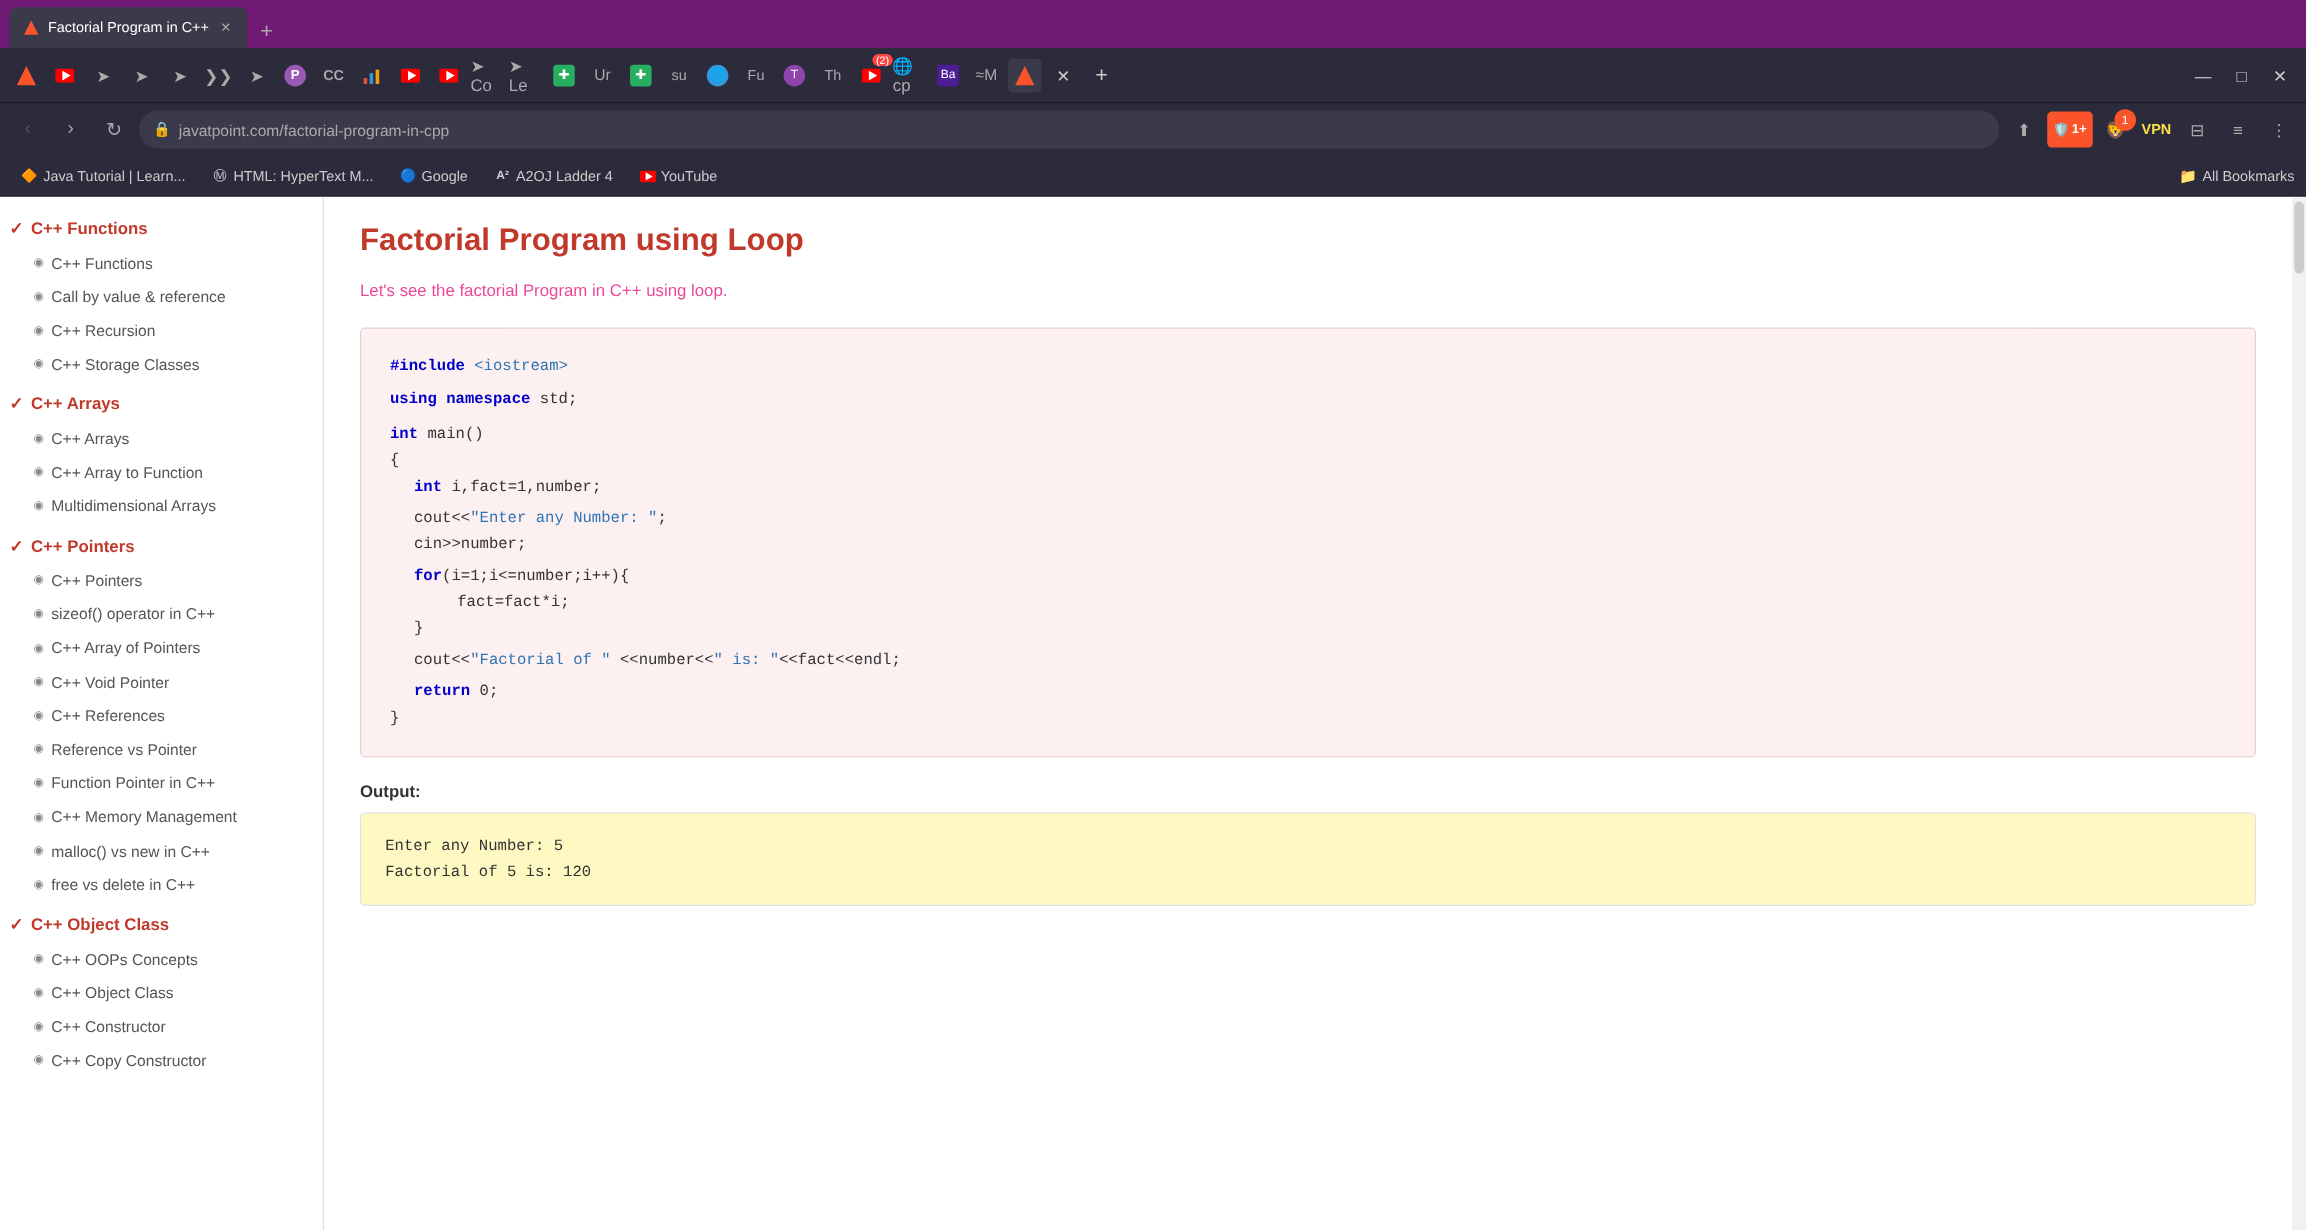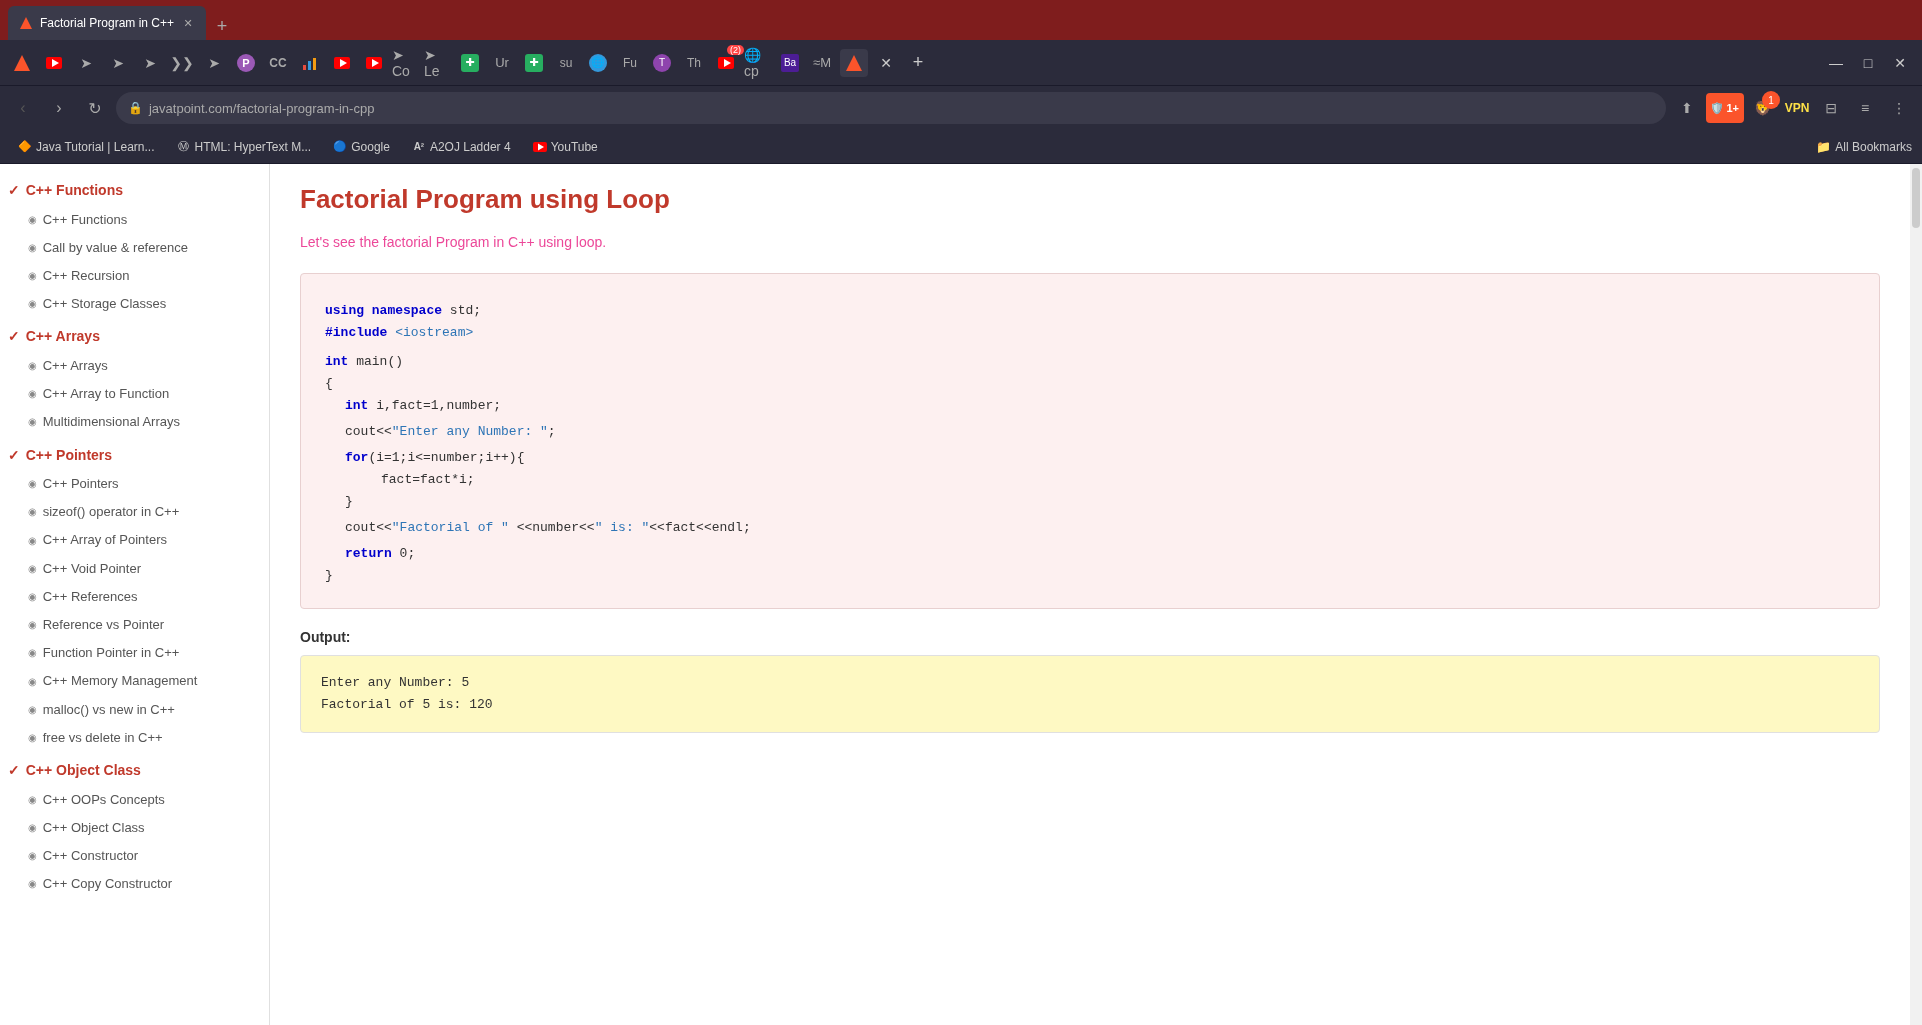--- a/index.html
+++ b/index.html
@@ -2,21 +2,21 @@
 <html><head>
   <meta charset="utf-8">
   <style>
     * { margin: 0; padding: 0; box-sizing: border-box; }
     body { font-family: Arial, sans-serif; background: #1a1a2e; color: #333; font-size: 14px; overflow: hidden; }
 
     
     .browser-chrome { background: #2b2b3b; width: 1922px; height: 1025px; display: flex; flex-direction: column; }
 
     
-    .tab-bar { background: #7f1d1d; height: 40px; display: flex; align-items: flex-end; padding: 0 8px; gap: 2px; flex-shrink: 0; }
+    .tab-bar { background: #701a75; height: 40px; display: flex; align-items: flex-end; padding: 0 8px; gap: 2px; flex-shrink: 0; }
     .tab { background: #2b2b3b; color: #ccc; height: 34px; display: flex; align-items: center; padding: 0 10px; gap: 6px; border-radius: 6px 6px 0 0; font-size: 12px; min-width: 180px; max-width: 220px; cursor: pointer; }
     .tab.active { background: #3a3a4a; color: #fff; }
     .tab-favicon { width: 16px; height: 16px; display: flex; align-items: center; justify-content: center; }
     .tab-title { flex: 1; overflow: hidden; text-overflow: ellipsis; white-space: nowrap; font-size: 12px; }
     .tab-close { width: 16px; height: 16px; display: flex; align-items: center; justify-content: center; border-radius: 50%; font-size: 11px; color: #aaa; cursor: pointer; }
 
     
     .toolbar-icons { background: #2b2b3b; height: 46px; display: flex; align-items: center; padding: 0 8px; gap: 4px; border-bottom: 1px solid #1a1a2a; flex-shrink: 0; }
     .toolbar-icon { width: 28px; height: 28px; display: flex; align-items: center; justify-content: center; border-radius: 4px; cursor: pointer; color: #ccc; font-size: 14px; }
     .toolbar-icon.brave { color: #fb542b; font-weight: bold; }
@@ -367,26 +367,27 @@
         <span class="bullet">◉</span>
         <span>C++ Copy Constructor</span>
       </div>
     </div>
 
     <div class="page-content">
       <h1 class="page-title">Factorial Program using Loop</h1>
       <p class="page-description">Let's see the factorial Program in C++ using loop.</p>
 
       <div class="code-block">
+        <div><span class="code-kw">#include </span><span class="code-str">&lt;iostream&gt;</span></div>
         <div style="margin-top:6px;"><span class="code-kw">using namespace </span><span class="code-normal">std;</span></div>
-        <div><span class="code-kw">#include </span><span class="code-str">&lt;iostream&gt;</span></div>
         <div style="margin-top:6px;"><span class="code-kw">int </span><span class="code-normal">main()</span></div>
         <div><span class="code-normal">{</span></div>
         <div style="padding-left:20px;"><span class="code-kw">int </span><span class="code-normal">i,fact=1,number;</span></div>
         <div style="padding-left:20px;margin-top:4px;"><span class="code-normal">cout&lt;&lt;</span><span class="code-str">"Enter any Number: "</span><span class="code-normal">;</span></div>
+        <div style="padding-left:20px;"><span class="code-normal">cin&gt;&gt;number;</span></div>
         <div style="padding-left:20px;margin-top:4px;"><span class="code-kw">for</span><span class="code-normal">(i=1;i&lt;=number;i++){</span></div>
         <div style="padding-left:56px;"><span class="code-normal">fact=fact*i;</span></div>
         <div style="padding-left:20px;"><span class="code-normal">}</span></div>
         <div style="padding-left:20px;margin-top:4px;"><span class="code-normal">cout&lt;&lt;</span><span class="code-str">"Factorial of "</span><span class="code-normal"> &lt;&lt;number&lt;&lt;</span><span class="code-str">" is: "</span><span class="code-normal">&lt;&lt;fact&lt;&lt;endl;</span></div>
         <div style="padding-left:20px;margin-top:4px;"><span class="code-kw">return </span><span class="code-normal">0;</span></div>
         <div><span class="code-normal">}</span></div>
       </div>
 
       <p class="output-label">Output:</p>
       <div class="output-block">

